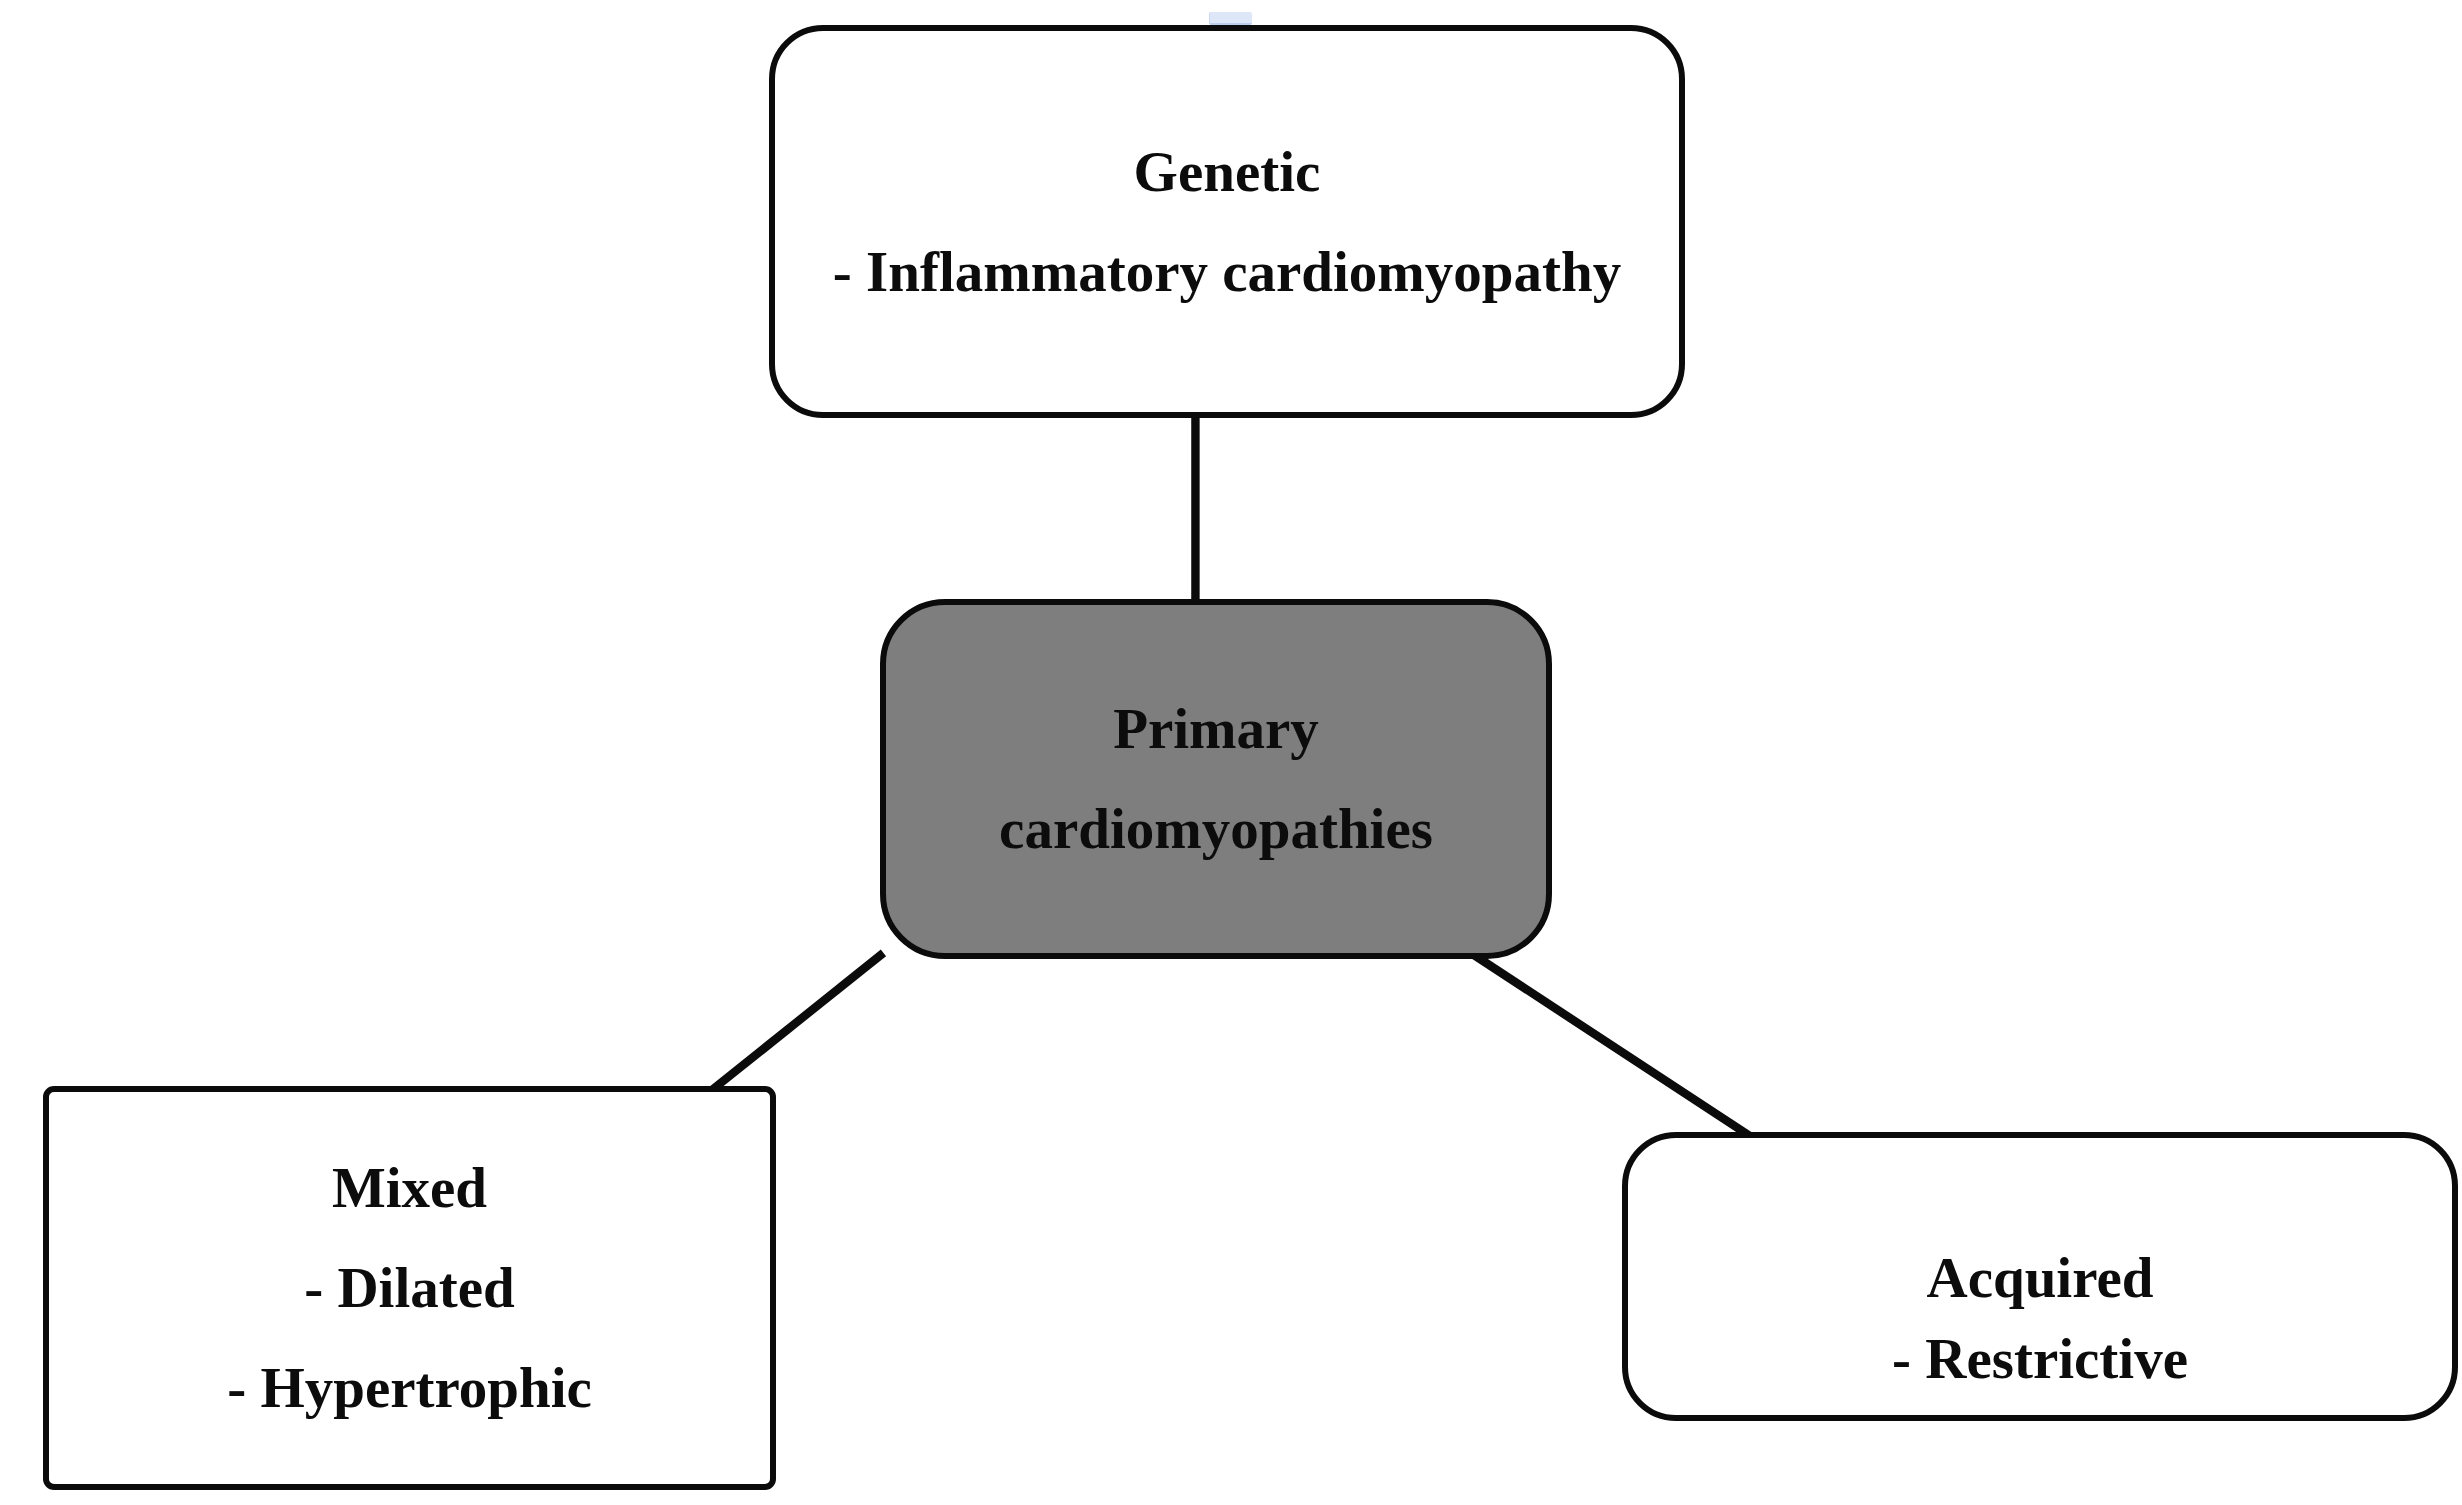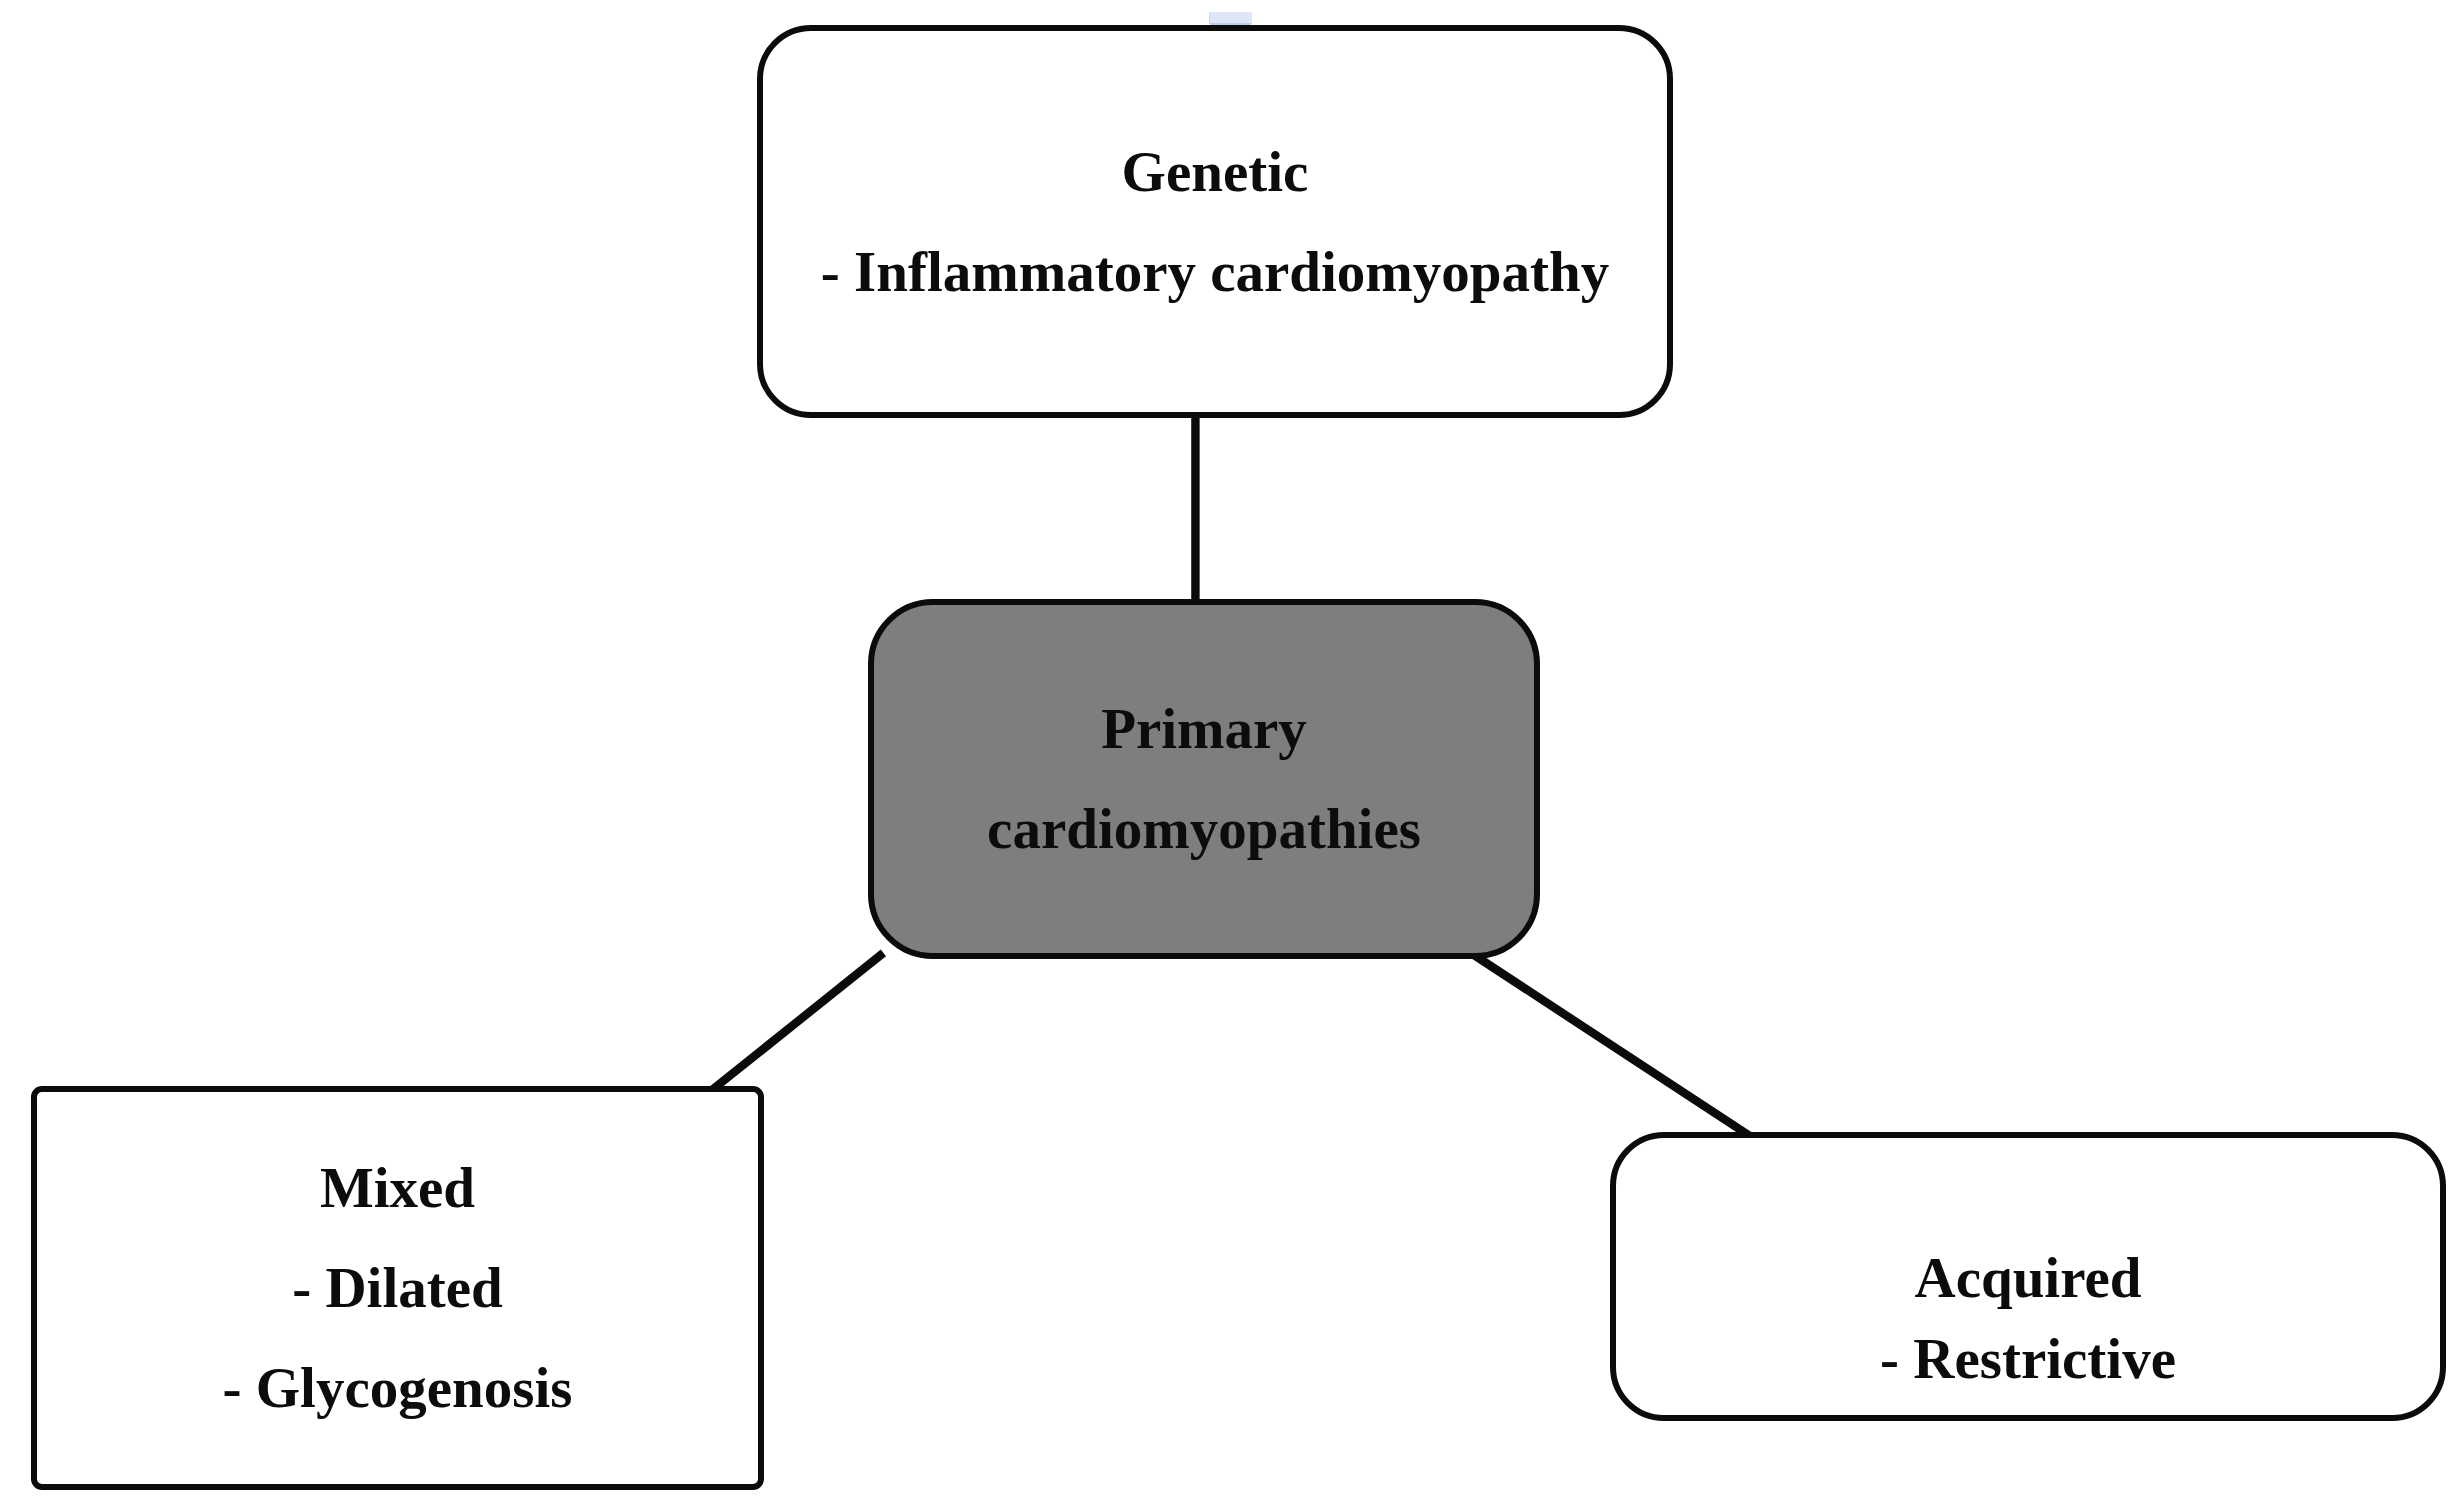--- a/index.html
+++ b/index.html
@@ -29,20 +29,21 @@
     background: #ffffff;
     display: flex;
     flex-direction: column;
     justify-content: center;
     align-items: center;
     text-align: center;
     font-weight: bold;
     color: #0c0c0c;
     font-size: 57px;
     line-height: 1.75;
+    margin-left: 12px;
   }
   .node-genetic {
     left: 757px;
     top: 25px;
     width: 916px;
     height: 393px;
     border-radius: 54px;
   }
   .node-primary {
     left: 868px;
@@ -102,21 +103,21 @@
     <div class="box-line">- Inflammatory cardiomyopathy</div>
   </div>
 
   <div class="node node-primary" style="background: rgb(126, 126, 126);">
     <div class="box-line">Primary cardiomyopathies</div>
   </div>
 
   <div class="node node-mixed">
     <div class="box-line">Mixed</div>
     <div class="box-line">- Dilated</div>
-    <div class="box-line">- Glycogenosis</div>
+    <div class="box-line">- Hypertrophic</div>
   </div>
 
   <div class="node node-acquired">
     <div class="box-line">Acquired</div>
     <div class="box-line">- Restrictive</div>
   </div>
 
 </div>
 
 

